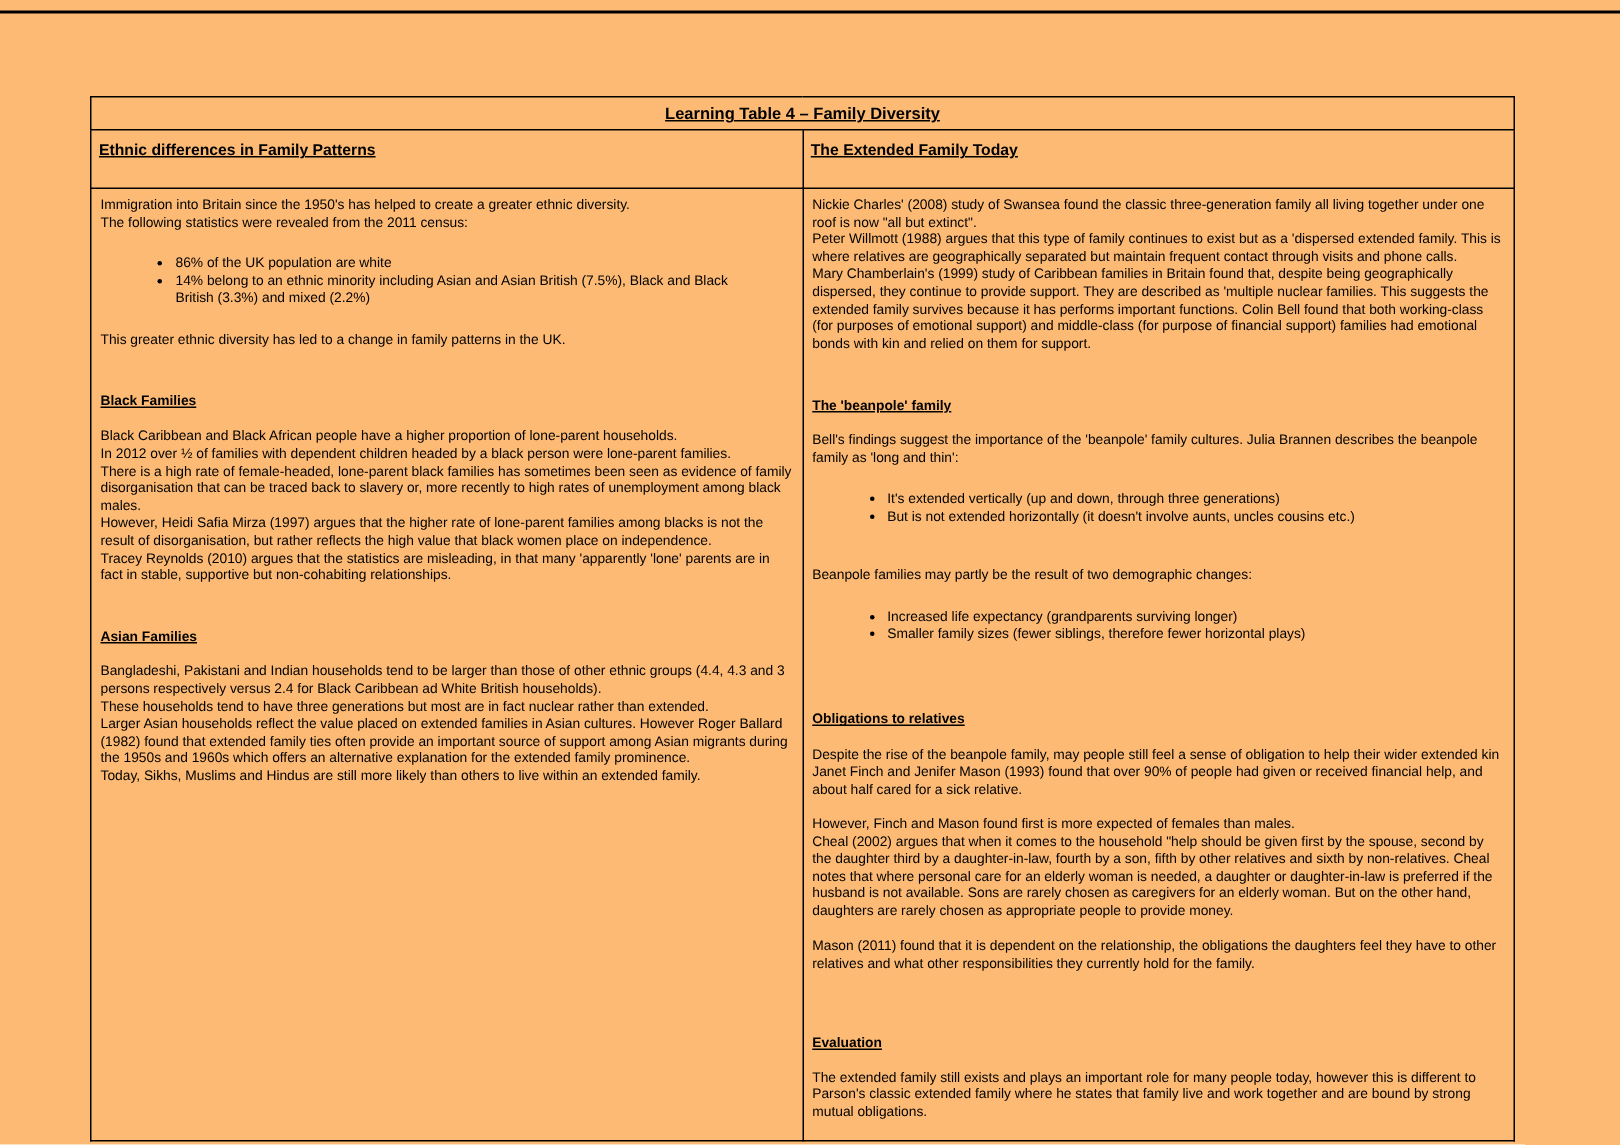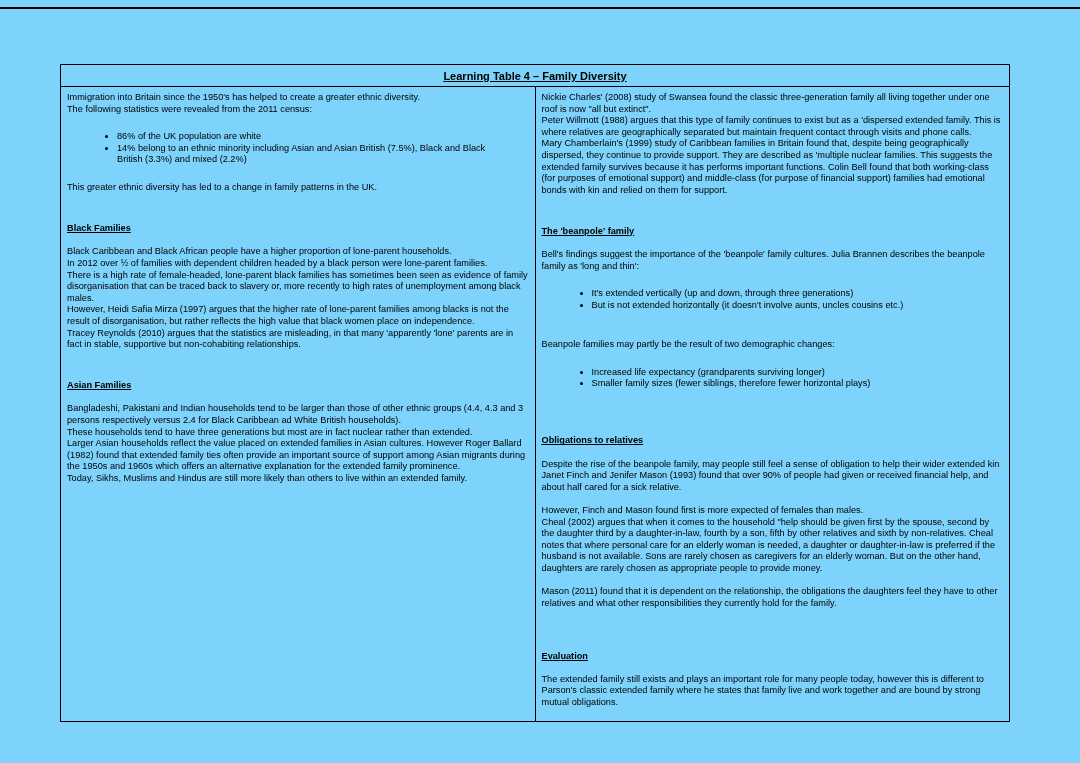--- a/index.html
+++ b/index.html
@@ -2,21 +2,21 @@
 <html><head>
 <meta charset="utf-8">
 <style>
   * { margin: 0; padding: 0; box-sizing: border-box; }
   html, body { background: #ffffff; }
   body { font-family: "Liberation Sans", sans-serif; color: #000; }
   .page {
     position: relative;
     width: 1080px;
     height: 763px;
-    background: #7dd3fc;
+    background: #fdba74;
     overflow: hidden;
   }
   .top-rule {
     position: absolute;
     left: 0; top: 7px;
     width: 1080px; height: 2px;
     background: #000;
   }
   table.learning-table {
     position: absolute;
@@ -73,20 +73,28 @@
   <div class="top-rule"></div>
 
   <table class="learning-table">
     <tbody>
         <tr>
       <td class="title-cell" colspan="2">
         <span class="title-text">Learning Table 4 – Family Diversity</span>
       </td>
     </tr>
     <tr>
+      <th class="col-header">
+        <span class="hdr-text">Ethnic differences in Family Patterns</span>
+      </th>
+      <th class="col-header">
+        <span class="hdr-text">The Extended Family Today</span>
+      </th>
+    </tr>
+    <tr>
       <td class="body-cell">
             <div class="para">Immigration into Britain since the 1950's has helped to create a greater ethnic diversity.</div>
             <div class="para">The following statistics were revealed from the 2011 census:</div>
             <ul class="bullets">
               <li>86% of the UK population are white</li>
               <li>14% belong to an ethnic minority including Asian and Asian British (7.5%), Black and Black British (3.3%) and mixed (2.2%)</li>
             </ul>
             <div class="para">This greater ethnic diversity has led to a change in family patterns in the UK.</div>
             <div class="blank-line"></div>
             <div class="subheading">Black Families</div>

